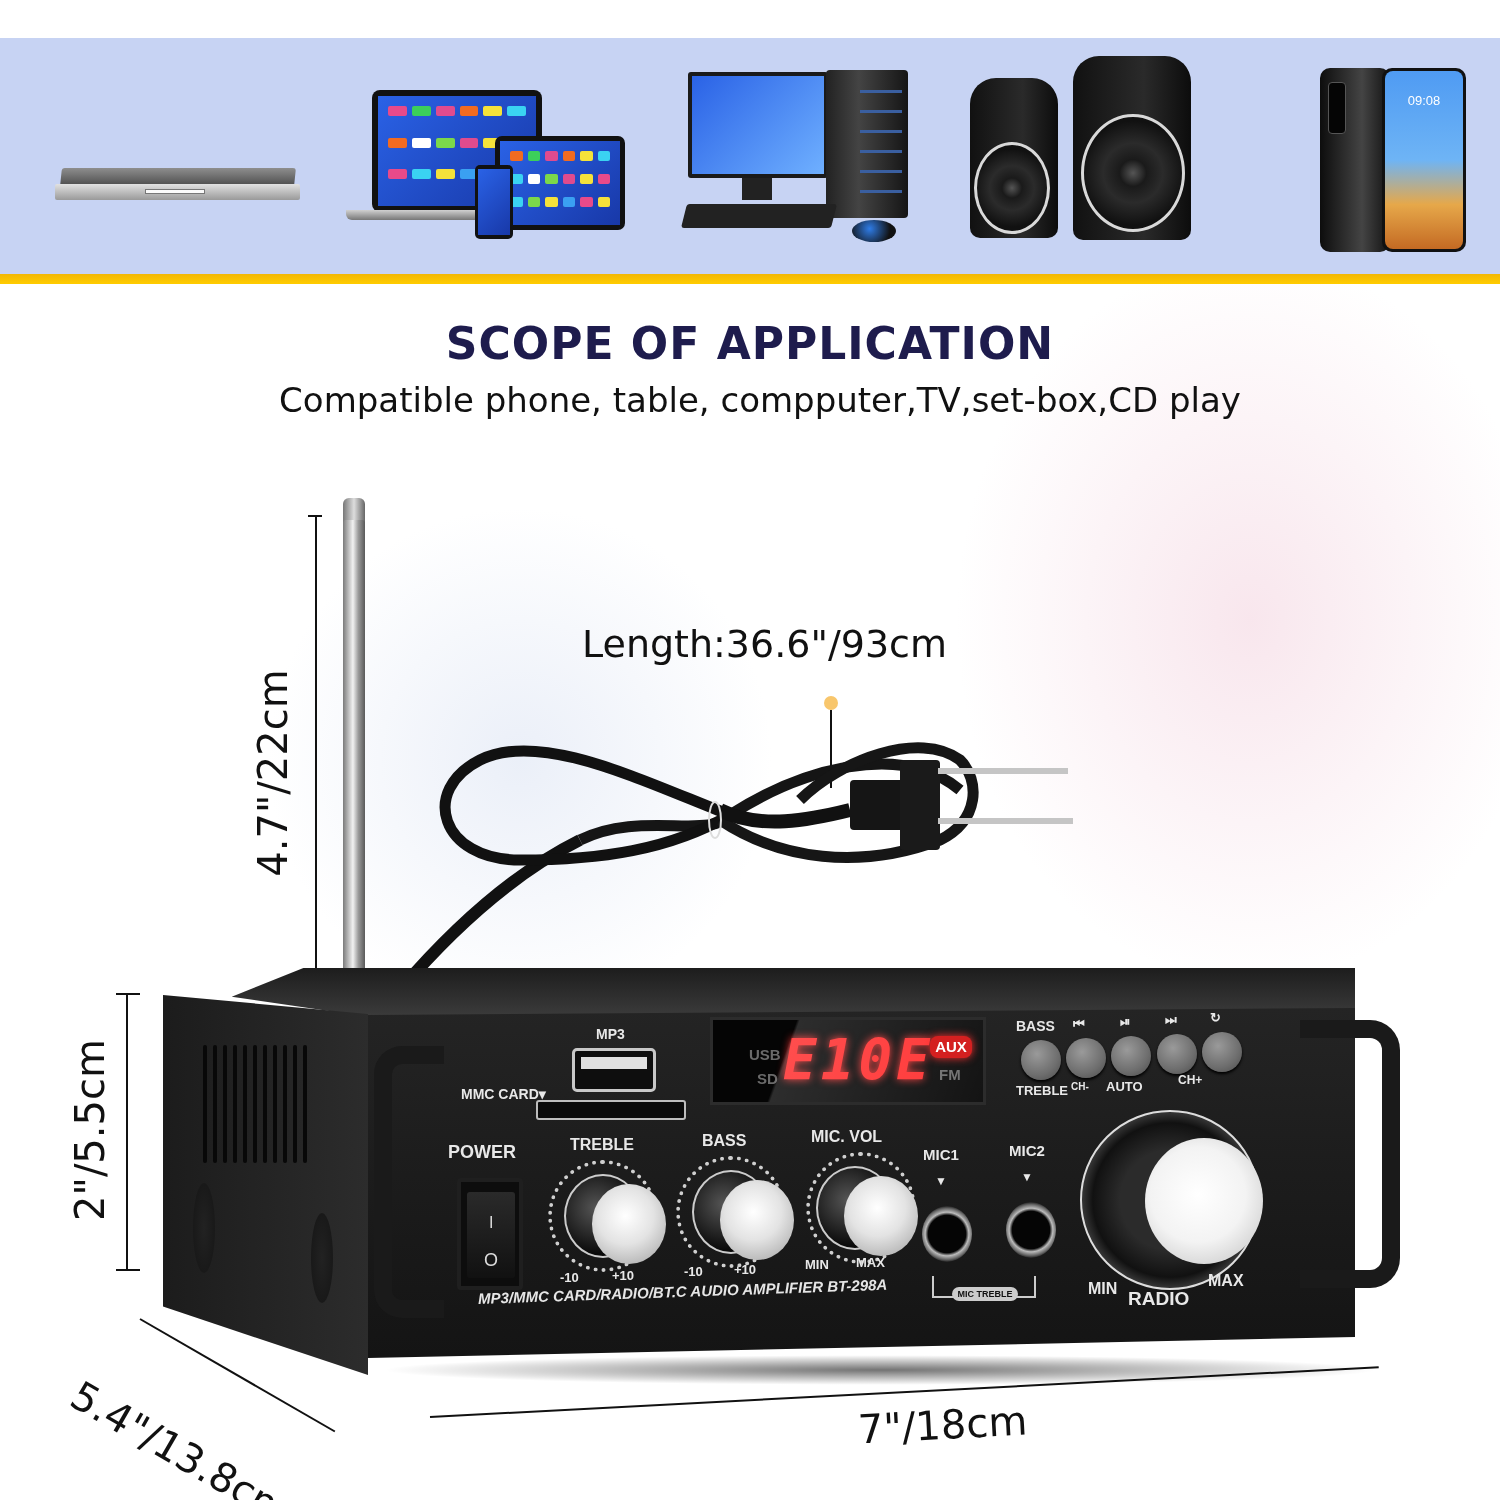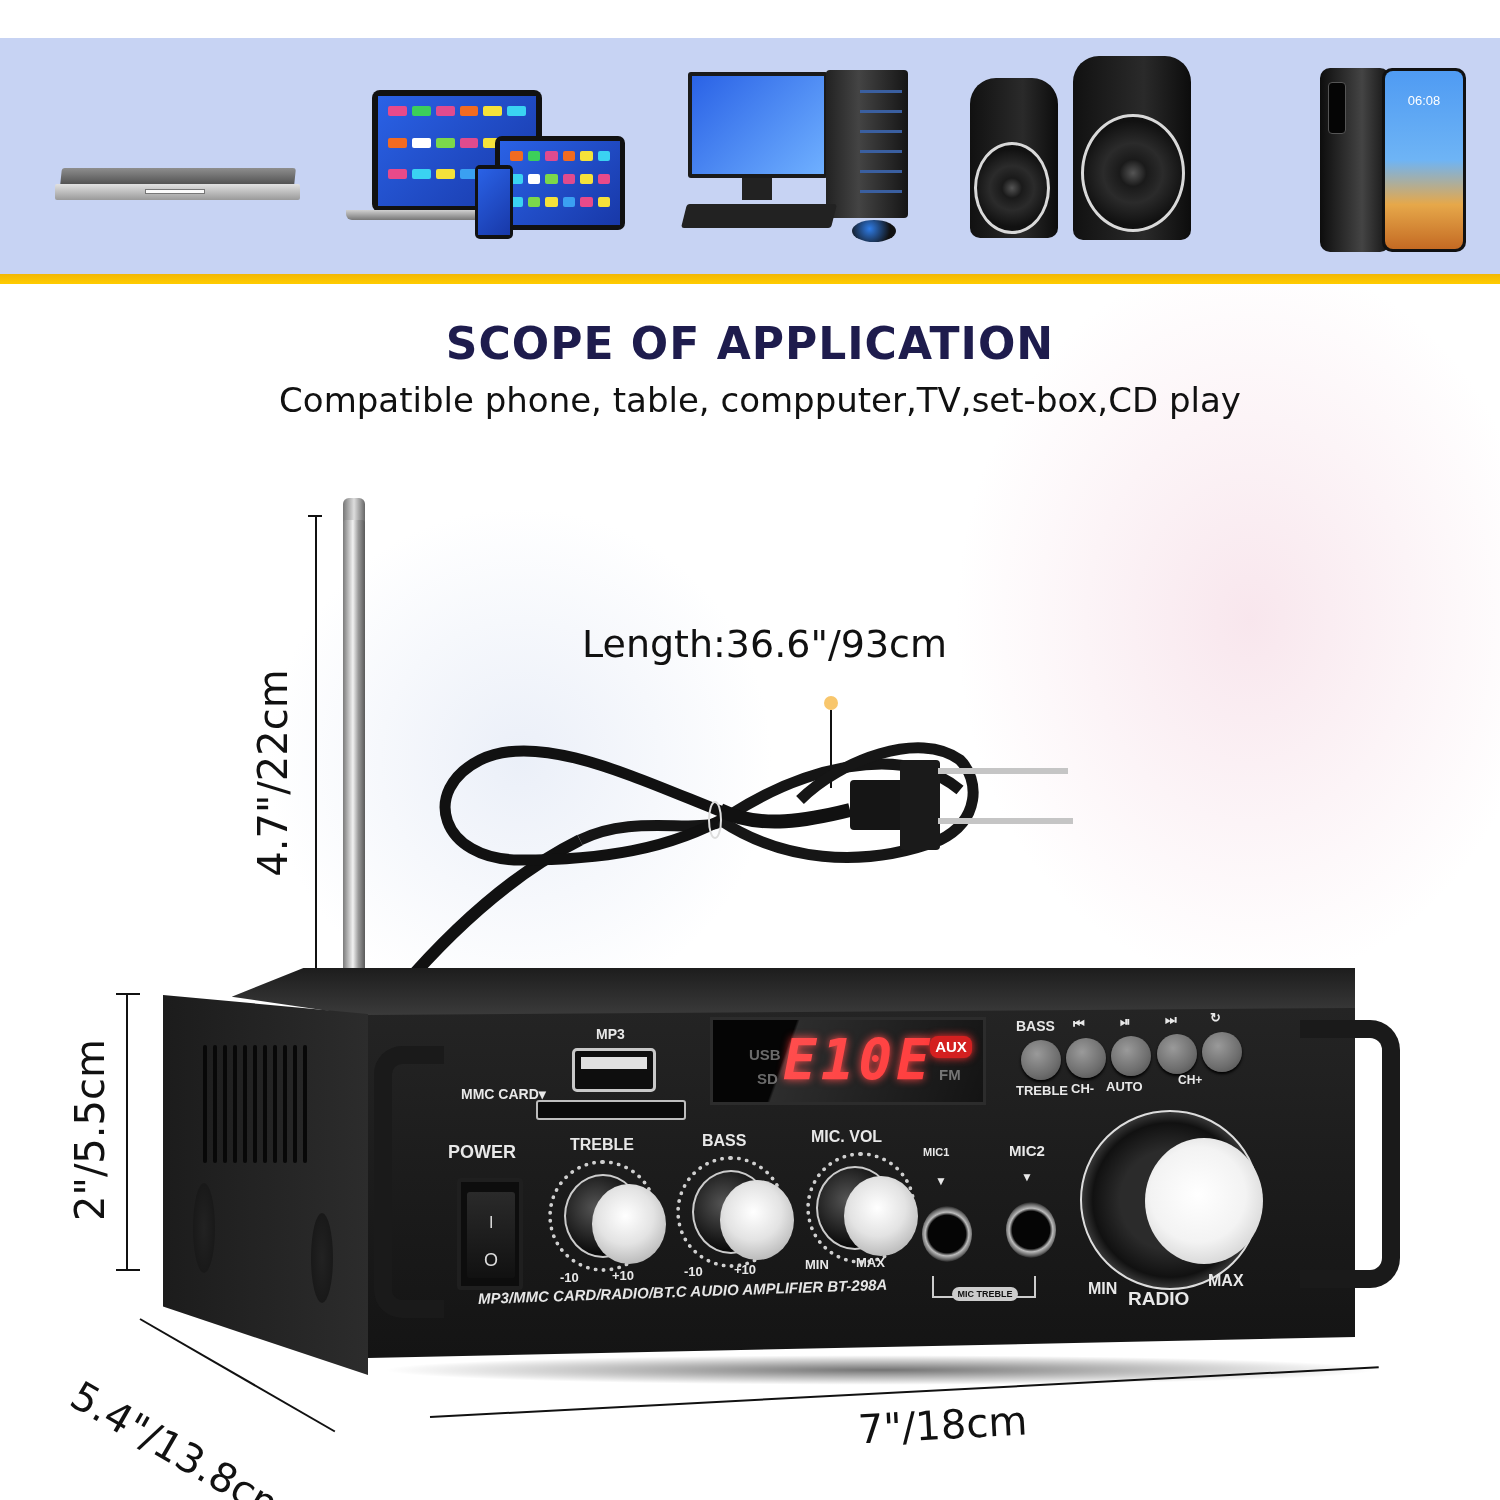--- a/index.html
+++ b/index.html
@@ -238,21 +238,21 @@
   </div>
 <div class="device speaker spk-right">
     <div class="cone"></div>
   </div>
 
 <div class="device phone-back">
     <div class="cam"></div>
   </div>
 <div class="device phone-front">
   <div class="disp">
-      <div class="clock">06:08</div>
+      <div class="clock">09:08</div>
     </div>
 </div>
 
 <div class="title">SCOPE OF APPLICATION</div>
 <div class="subtitle">Compatible phone, table, compputer,TV,set-box,CD play</div>
 
 <div class="dim-tick-h" style="left:308px; top:515px; width:14px;"></div>
 <div class="dim-v" style="left:315px; top:515px; height:460px;"></div>
 <div class="dim-tick-h" style="left:308px; top:973px; width:14px;"></div>
 <div class="dim-label rot-ccw" style="left:148px; top:750px; width:250px; text-align:center; font-size:40px;">4.7"/22cm</div>
@@ -332,21 +332,21 @@
   <div class="btn-icon" style="left:1165px; top:1012px;">⏭</div>
   <div class="btn-icon" style="left:1210px; top:1010px;">↻</div>
 
   <div class="btn" style="left:1021px; top:1040px;"></div>
   <div class="btn" style="left:1066px; top:1038px;"></div>
   <div class="btn" style="left:1111px; top:1036px;"></div>
   <div class="btn" style="left:1157px; top:1034px;"></div>
   <div class="btn" style="left:1202px; top:1032px;"></div>
 
   <div class="panel-label" style="left:1016px; top:1083px; font-size:13px;">TREBLE</div>
-  <div class="panel-label" style="left:1071px; top:1081px; font-size:13px;">CH-</div>
+  <div class="panel-label" style="left:1071px; top:1081px; font-size:10px;">CH-</div>
   <div class="panel-label" style="left:1106px; top:1079px; font-size:13px;">AUTO</div>
   <div class="panel-label" style="left:1178px; top:1073px; font-size:12px;">CH+</div>
 
   <div class="panel-label" style="left:448px; top:1142px; font-size:18px;">POWER</div>
   <div class="power-switch">
     <div class="rocker">
       <span class="on">I</span>
       <span class="off">O</span>
     </div>
   </div>
@@ -371,21 +371,21 @@
 
   <div class="panel-label" style="left:811px; top:1128px; font-size:16px;">MIC. VOL</div>
   <div class="dots" style="left:806px; top:1152px; width:110px; height:112px;"></div>
   <div class="knob" style="left:812px; top:1162px; width:110px; height:100px;">
     <div class="collar" style="left:4px; top:4px; width:78px; height:84px;"></div>
     <div class="cap" style="left:32px; top:14px; width:74px; height:80px;"></div>
   </div>
   <div class="panel-label" style="left:805px; top:1257px; font-size:13px;">MIN</div>
   <div class="panel-label" style="left:856px; top:1255px; font-size:13px;">MAX</div>
 
-  <div class="panel-label" style="left:923px; top:1146px; font-size:11px;text-align:center;">MIC1</div>
+  <div class="panel-label" style="left:923px; top:1146px; font-size:15px;text-align:center;">MIC1</div>
   <div class="panel-label" style="left:935px; top:1174px; font-size:12px;">▼</div>
   <div class="jack" style="left:922px; top:1206px;"></div>
   <div class="panel-label" style="left:1009px; top:1142px; font-size:15px;">MIC2</div>
   <div class="panel-label" style="left:1021px; top:1170px; font-size:12px;">▼</div>
   <div class="jack" style="left:1006px; top:1202px;"></div>
   <div class="mic-bracket"></div>
   <div class="mic-input-pill">MIC TREBLE</div>
 
   <div class="vol-ring"></div>
   <div class="vol-cap"></div>

